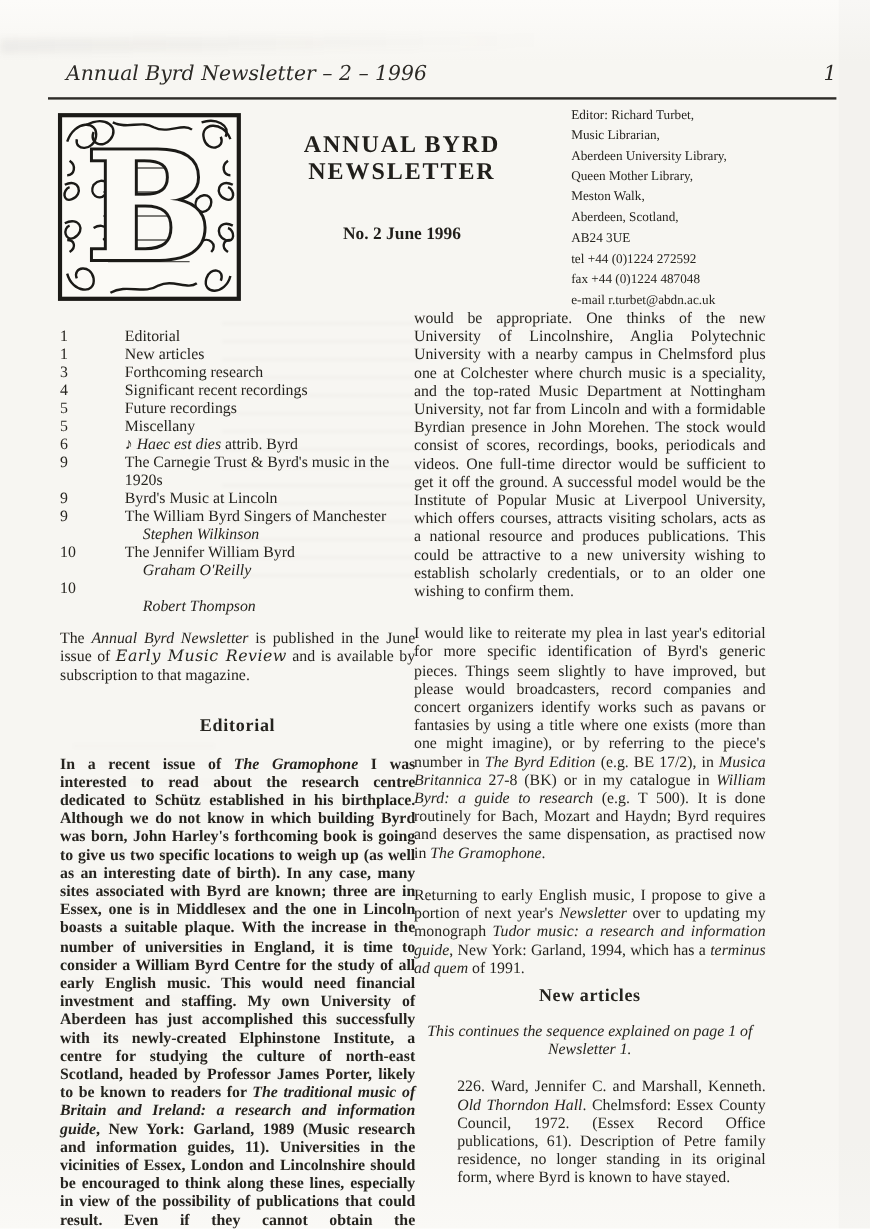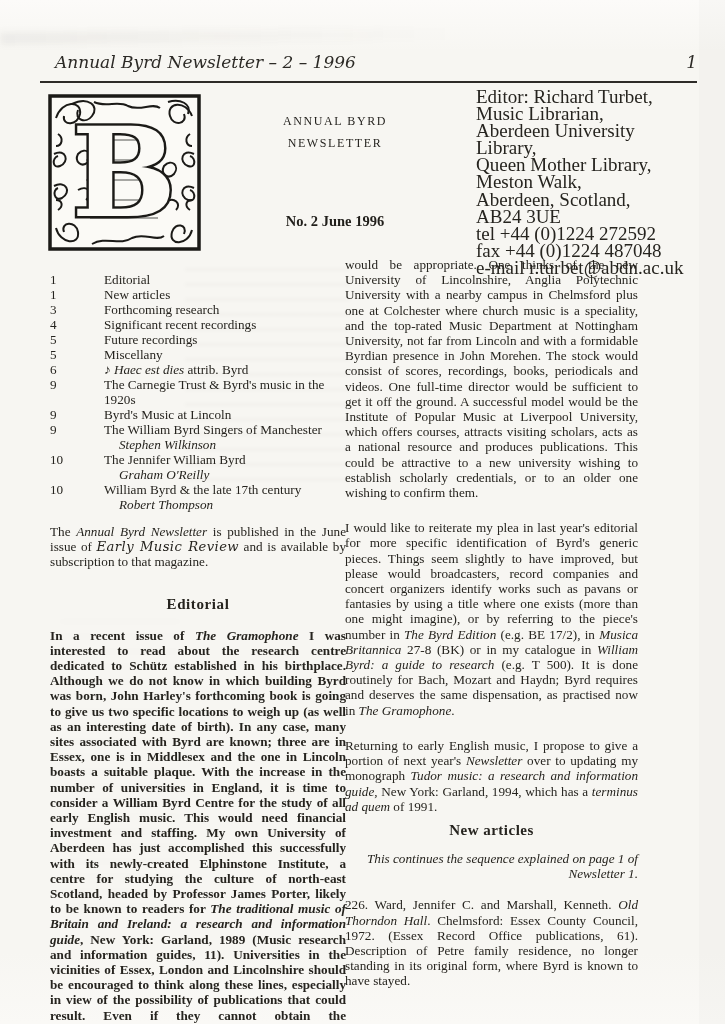--- a/index.html
+++ b/index.html
@@ -18,46 +18,46 @@
   .ghost2{position:absolute;left:60px;top:620px;width:120px;height:300px;opacity:.25;filter:blur(2px);
     background:repeating-linear-gradient(180deg,rgba(110,105,100,.06) 0 3px,rgba(0,0,0,0) 3px 15px);}
 
   .scan-header{position:absolute;top:52px;left:55px;width:642px;display:flex;
     justify-content:space-between;align-items:baseline;
     font-family:"DejaVu Serif", serif;font-style:italic;font-size:17px;color:#2c2a26;}
   .rule{position:absolute;top:81px;left:40px;width:657px;height:2px;background:#2e2c28;}
 
   .woodcut{position:absolute;left:48px;top:94px;width:153px;height:158px;}
   .mast-center{position:absolute;left:215px;top:110px;width:240px;text-align:center;}
-  .mast-title{font-size:12px;font-weight:normal;letter-spacing:1.6px;line-height:22px;color:#211f1b;}
-  .mast-issue{position:absolute;left:215px;top:213px;width:240px;text-align:center;
+  .mast-title{font-size:20px;font-weight:bold;letter-spacing:1.6px;line-height:22px;color:#211f1b;}
+  .mast-issue{position:absolute;left:215px;top:187px;width:240px;text-align:center;
     font-size:14.5px;font-weight:bold;color:#211f1b;}
   .editor-block{position:absolute;left:476px;top:88px;width:212px;
-    font-size:19px;line-height:17.1px;color:#26241f;}
+    font-size:11px;line-height:17.1px;color:#26241f;}
 
   .col-left{position:absolute;left:50px;top:272px;width:296px;}
   .col-right{position:absolute;left:345px;top:257px;width:293px;}
 
   .toc{font-size:13.2px;line-height:15px;}
   .toc-row{display:flex;}
   .toc-num{width:54px;flex:0 0 54px;}
   .toc-title{flex:1;}
   .toc-author{margin-left:69px;font-style:italic;}
 
   .body-text{font-size:13.2px;line-height:15.2px;text-align:justify;color:#26241f;}
   .pub-note{margin-top:12px;}
   .ed-head{margin-top:26px;text-align:center;font-weight:bold;font-size:15px;letter-spacing:.6px;}
   .ed-body{margin-top:15px;font-weight:bold;}
 
   .para{margin:0;}
   .gap20{margin-top:20px;}
-  .gap16{margin-top:16px;}
+  .gap16{margin-top:16px;margin-left:36px;}
   .signature{text-align:right;font-style:italic;font-size:13.2px;margin-top:2px;}
   .na-head{text-align:center;font-weight:bold;font-size:15px;letter-spacing:.5px;margin-top:8px;}
-  .na-note{font-style:italic;margin-top:12px;text-align:right;}
+  .na-note{font-style:italic;margin-top:12px;text-align:center;}
   .it{font-style:italic;}
   .gothic{font-style:italic;font-family:"DejaVu Serif", serif;letter-spacing:.4px;}
 </style>
 </head>
 <body>
 
 <div class="page">
   <div class="streak"></div>
   <div class="edge-shade"></div>
   <div class="ghost"></div>
@@ -165,21 +165,20 @@
           <span class="toc-title">The William Byrd Singers of Manchester</span>
         </div>
         <div class="toc-author">Stephen Wilkinson</div>
         <div class="toc-row">
           <span class="toc-num">10</span>
           <span class="toc-title">The Jennifer William Byrd</span>
         </div>
         <div class="toc-author">Graham O'Reilly</div>
         <div class="toc-row">
           <span class="toc-num">10</span>
-          <span class="toc-title">William Byrd &amp; the late 17th century</span>
         </div>
         <div class="toc-author">Robert Thompson</div>
       </div>
     <div class="body-text pub-note"><span>The </span><span class="it">Annual Byrd Newsletter</span><span> is published in the June issue of </span><span class="it gothic">Early Music Review</span><span> and is available by subscription to that magazine.</span></div>
     <div class="ed-head">Editorial</div>
     <div class="body-text ed-body"><span>In a recent issue of </span><span class="it">The Gramophone</span><span> I was interested to read about the research centre dedicated to Schütz established in his birthplace. Although we do not know in which building Byrd was born, John Harley's forthcoming book is going to give us two specific locations to weigh up (as well as an interesting date of birth). In any case, many sites associated with Byrd are known; three are in Essex, one is in Middlesex and the one in Lincoln boasts a suitable plaque. With the increase in the number of universities in England, it is time to consider a William Byrd Centre for the study of all early English music. This would need financial investment and staffing. My own University of Aberdeen has just accomplished this successfully with its newly-created Elphinstone Institute, a centre for studying the culture of north-east Scotland, headed by Professor James Porter, likely to be known to readers for </span><span class="it">The traditional music of Britain and Ireland: a research and information guide</span><span>, New York: Garland, 1989 (Music research and information guides, 11). Universities in the vicinities of Essex, London and Lincolnshire should be encouraged to think along these lines, especially in view of the possibility of publications that could result. Even if they cannot obtain the accommodation associated with Byrd, a presence in the area</span></div>
   </div>
 
   <div class="col-right">
     <p class="para body-text"><span>would be appropriate. One thinks of the new University of Lincolnshire, Anglia Polytechnic University with a nearby campus in Chelmsford plus one at Colchester where church music is a speciality, and the top-rated Music Department at Nottingham University, not far from Lincoln and with a formidable Byrdian presence in John Morehen. The stock would consist of scores, recordings, books, periodicals and videos. One full-time director would be sufficient to get it off the ground. A successful model would be the Institute of Popular Music at Liverpool University, which offers courses, attracts visiting scholars, acts as a national resource and produces publications. This could be attractive to a new university wishing to establish scholarly credentials, or to an older one wishing to confirm them.</span></p>

